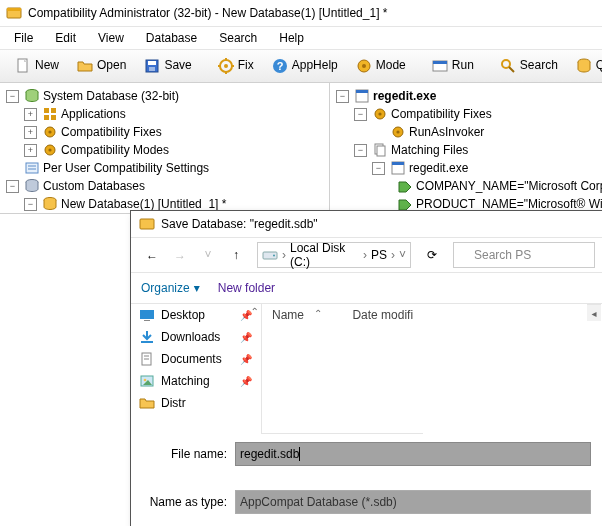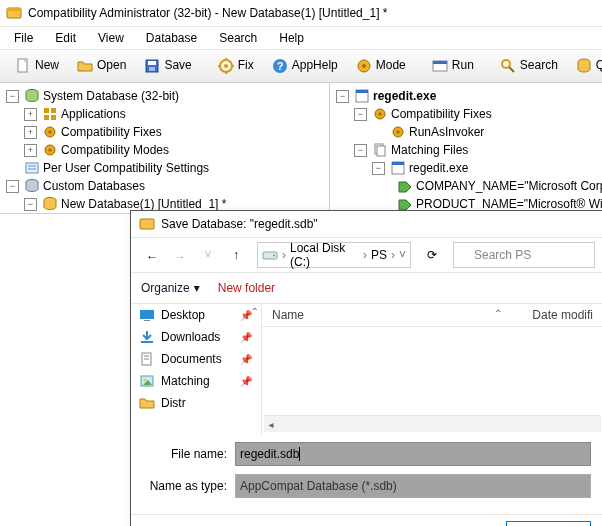--- a/index.html
+++ b/index.html
@@ -25,35 +25,35 @@
   .sd-title{height:26px;display:flex;align-items:center;gap:6px;padding:0 8px;background:#fff;border-bottom:1px solid #e5e5e5}
   .sd-nav{height:34px;display:flex;align-items:center;gap:8px;padding:0 8px;border-bottom:1px solid #e5e5e5}
   .nav-arrows{display:flex;gap:2px}
   .nav-btn{width:26px;height:26px;display:flex;align-items:center;justify-content:center;border-radius:3px}
   .nav-btn.en{color:#000}
   .nav-btn.dis{color:#bcbcbc}
   .crumb{flex:1;height:24px;border:1px solid #ccc;display:flex;align-items:center;gap:4px;padding:0 4px;background:#fff}
   .crumb span.sep{color:#777}
   .search{width:100px;height:24px;border:1px solid #ccc;display:flex;align-items:center;padding:0 20px;color:#888}
   .sd-tool{height:30px;display:flex;align-items:center;gap:18px;padding:0 10px;border-bottom:1px solid #e5e5e5}
-  .sd-tool .org{color:#0f172a;display:flex;align-items:center;gap:4px}
+  .sd-tool .org{color:#0369a1;display:flex;align-items:center;gap:4px}
   .sd-body{display:flex;height:130px}
   .places{width:130px;border-right:1px solid #e5e5e5;overflow:hidden;position:relative}
   .places .scroll-up{position:absolute;right:2px;top:2px;font-size:10px;color:#666}
   .pl-item{display:flex;align-items:center;gap:6px;padding:3px 8px}
   .pl-item .pin{color:#888;font-size:10px;margin-left:auto}
-  .filelist{flex:1;display:flex;flex-direction:column}
+  .filelist{flex:1;display:flex;flex-direction:row}
   .fl-head{display:flex;border-bottom:1px solid #e5e5e5;padding:4px 0;color:#444}
   .fl-head>div{padding:0 10px}
   .fl-head .arrow{margin-left:auto;margin-right:20px;color:#666;font-size:10px}
   .fl-body{flex:1;display:flex;align-items:flex-end}
   .hscroll{height:16px;border-top:1px solid #e5e5e5;background:#f2f2f2;margin:0 2px 2px 2px;display:flex;align-items:center}
   .hscroll .tr{width:14px;text-align:center;color:#666;font-size:10px}
   .sd-fields{padding:8px 12px 4px 12px}
-  .fld{display:flex;align-items:center;gap:8px;margin-bottom:8px}
+  .fld{display:flex;align-items:center;gap:8px;margin-bottom:24px}
   .fld label{width:84px;text-align:right}
   .fld .inp{flex:1;height:22px;border:1px solid #888;padding:0 4px;display:flex;align-items:center;background:#a3a3a3}
   .fld .inp.ro{border-color:#acacac;color:#333}
   .sd-bottom{display:flex;align-items:center;padding:6px 12px 0 12px;border-top:1px solid #e5e5e5;margin-top:4px}
   .sd-bottom .btn{margin-left:auto;border:1px solid #0078d7;padding:4px 28px;background:#fff}
   .caret{display:inline-block;width:1px;height:14px;background:#000;vertical-align:middle;animation:blink 1s step-end infinite}
   @keyframes blink{50%{opacity:0}}
 </style>
 </head>
 <body>
@@ -399,21 +399,21 @@
     <div class="nav-btn en">⟳</div>
     <div class="search">
         <span>Search PS</span>
       </div>
   </div>
   <div class="sd-tool">
     <div class="org">
         <span>Organize</span> 
         <span>▾</span>
       </div>
-    <div style="color:#b91c1c">New folder</div>
+    <div style="color:#4c1d95">New folder</div>
   </div>
   <div class="sd-body">
     <div class="places">
       <span class="scroll-up">⌃</span>
       <div class="pl-item">
           <span class="ico">
             <svg viewBox="0 0 16 16">
               <rect x="1" y="3" width="14" height="9" fill="#2a8dd4"></rect>
               <rect x="5" y="13" width="6" height="1" fill="#888"></rect>
             </svg>

